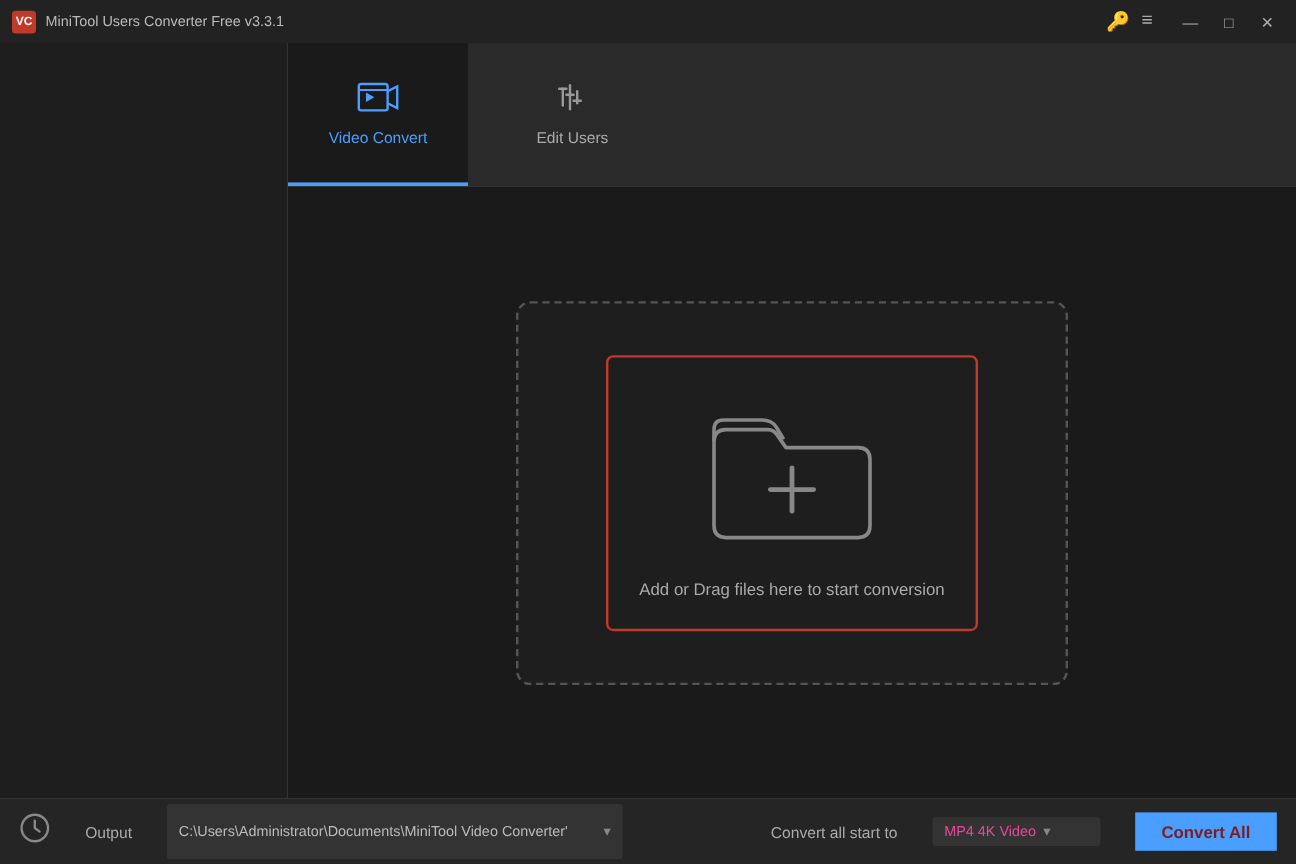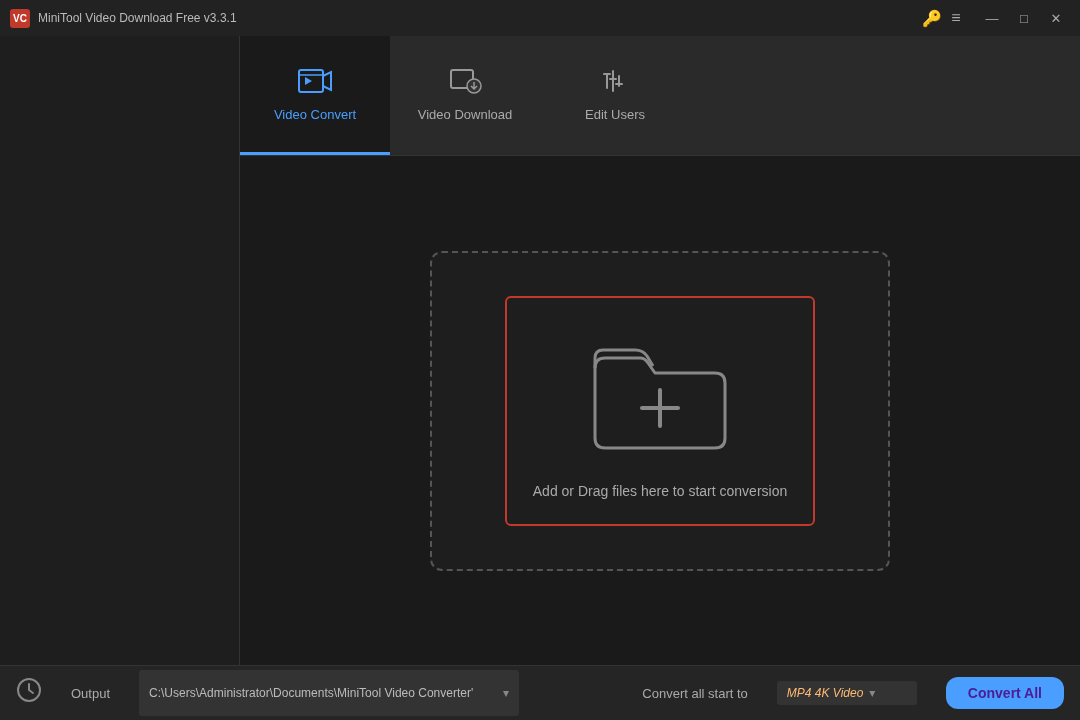--- a/index.html
+++ b/index.html
@@ -82,20 +82,21 @@
       margin-right: 8px;
     }
 
     
     #navbar {
       height: 120px;
       background: #2a2a2a;
       display: flex;
       align-items: stretch;
       border-bottom: 1px solid #333;
+      gap: 12px;
     }
     .nav-tab {
       display: flex;
       flex-direction: column;
       align-items: center;
       justify-content: center;
       width: 150px;
       gap: 6px;
       cursor: pointer;
       color: #aaa;
@@ -302,33 +303,32 @@
       align-items: center;
       background: #333;
       border-radius: 3px;
       padding: 5px 10px;
       gap: 6px;
       cursor: pointer;
       flex: 0 0 140px;
     }
     #format-text {
       font-size: 12px;
-      color: #fdba74;
-      font-style: italic;
+      color: #ec4899;
     }
     #format-dropdown {
       color: #888;
       font-size: 12px;
     }
     #convert-all-btn {
       padding: 8px 22px;
       background: #4a9eff;
-      color: #4c1d95;
+      color: #7f1d1d;
       border: none;
-      border-radius: 12px;
+      border-radius: 0;
       font-size: 14px;
       font-weight: bold;
       cursor: pointer;
       flex-shrink: 0;
     }
 
     
     #nav-left-section {
       position: absolute;
       top: 36px;
@@ -342,21 +342,21 @@
       align-items: center;
       justify-content: center;
     }
   </style>
 </head>
 <body>
 
 <div id="titlebar">
   <div id="titlebar-left">
     <div id="app-logo">VC</div>
-    <span id="app-title-text">MiniTool Video Download Free v3.3.1</span>
+    <span id="app-title-text">MiniTool Users Converter Free v3.3.1</span>
   </div>
   <div id="titlebar-controls">
     <div class="key-icon">🔑</div>
     <div class="hamburger-icon">≡</div>
     <div class="title-btn">—</div>
     <div class="title-btn">□</div>
     <div class="title-btn close">✕</div>
   </div>
 </div>
 
@@ -369,30 +369,20 @@
       <svg width="36" height="30" viewBox="0 0 36 30" fill="none">
         <rect x="2" y="4" width="24" height="22" rx="2" stroke="#4a9eff" stroke-width="2" fill="none"></rect>
         <path d="M26 10 L34 6 L34 24 L26 20" stroke="#4a9eff" stroke-width="2" fill="none"></path>
         <path d="M8 11 L8 19 L15 15 Z" fill="#4a9eff"></path>
         <path d="M2 9 L26 9" stroke="#4a9eff" stroke-width="1.5"></path>
       </svg>
     </div>
     <span class="nav-tab-label">Video Convert</span>
   </div>
 
-  <div class="nav-tab">
-    <div class="nav-tab-icon">
-      <svg width="36" height="30" viewBox="0 0 36 30" fill="none">
-        <rect x="4" y="4" width="22" height="18" rx="2" stroke="#999" stroke-width="2" fill="none"></rect>
-        <circle cx="27" cy="20" r="7" fill="#333" stroke="#999" stroke-width="1.5"></circle>
-        <path d="M27 16 L27 22 M24 20 L27 23 L30 20" stroke="#999" stroke-width="1.5"></path>
-      </svg>
-    </div>
-    <span class="nav-tab-label">Video Download</span>
-  </div>
 
 
   <div class="nav-tab">
     <div class="nav-tab-icon">
       <svg width="36" height="30" viewBox="0 0 36 30" fill="none">
         <path d="M10 8 L10 22" stroke="#999" stroke-width="2" stroke-linecap="round"></path>
         <path d="M16 5 L16 25" stroke="#999" stroke-width="2" stroke-linecap="round"></path>
         <path d="M22 10 L22 20" stroke="#999" stroke-width="2" stroke-linecap="round"></path>
         <path d="M7 8 L13 8" stroke="#999" stroke-width="2" stroke-linecap="round"></path>
         <path d="M13 13 L19 13" stroke="#999" stroke-width="2" stroke-linecap="round"></path>

